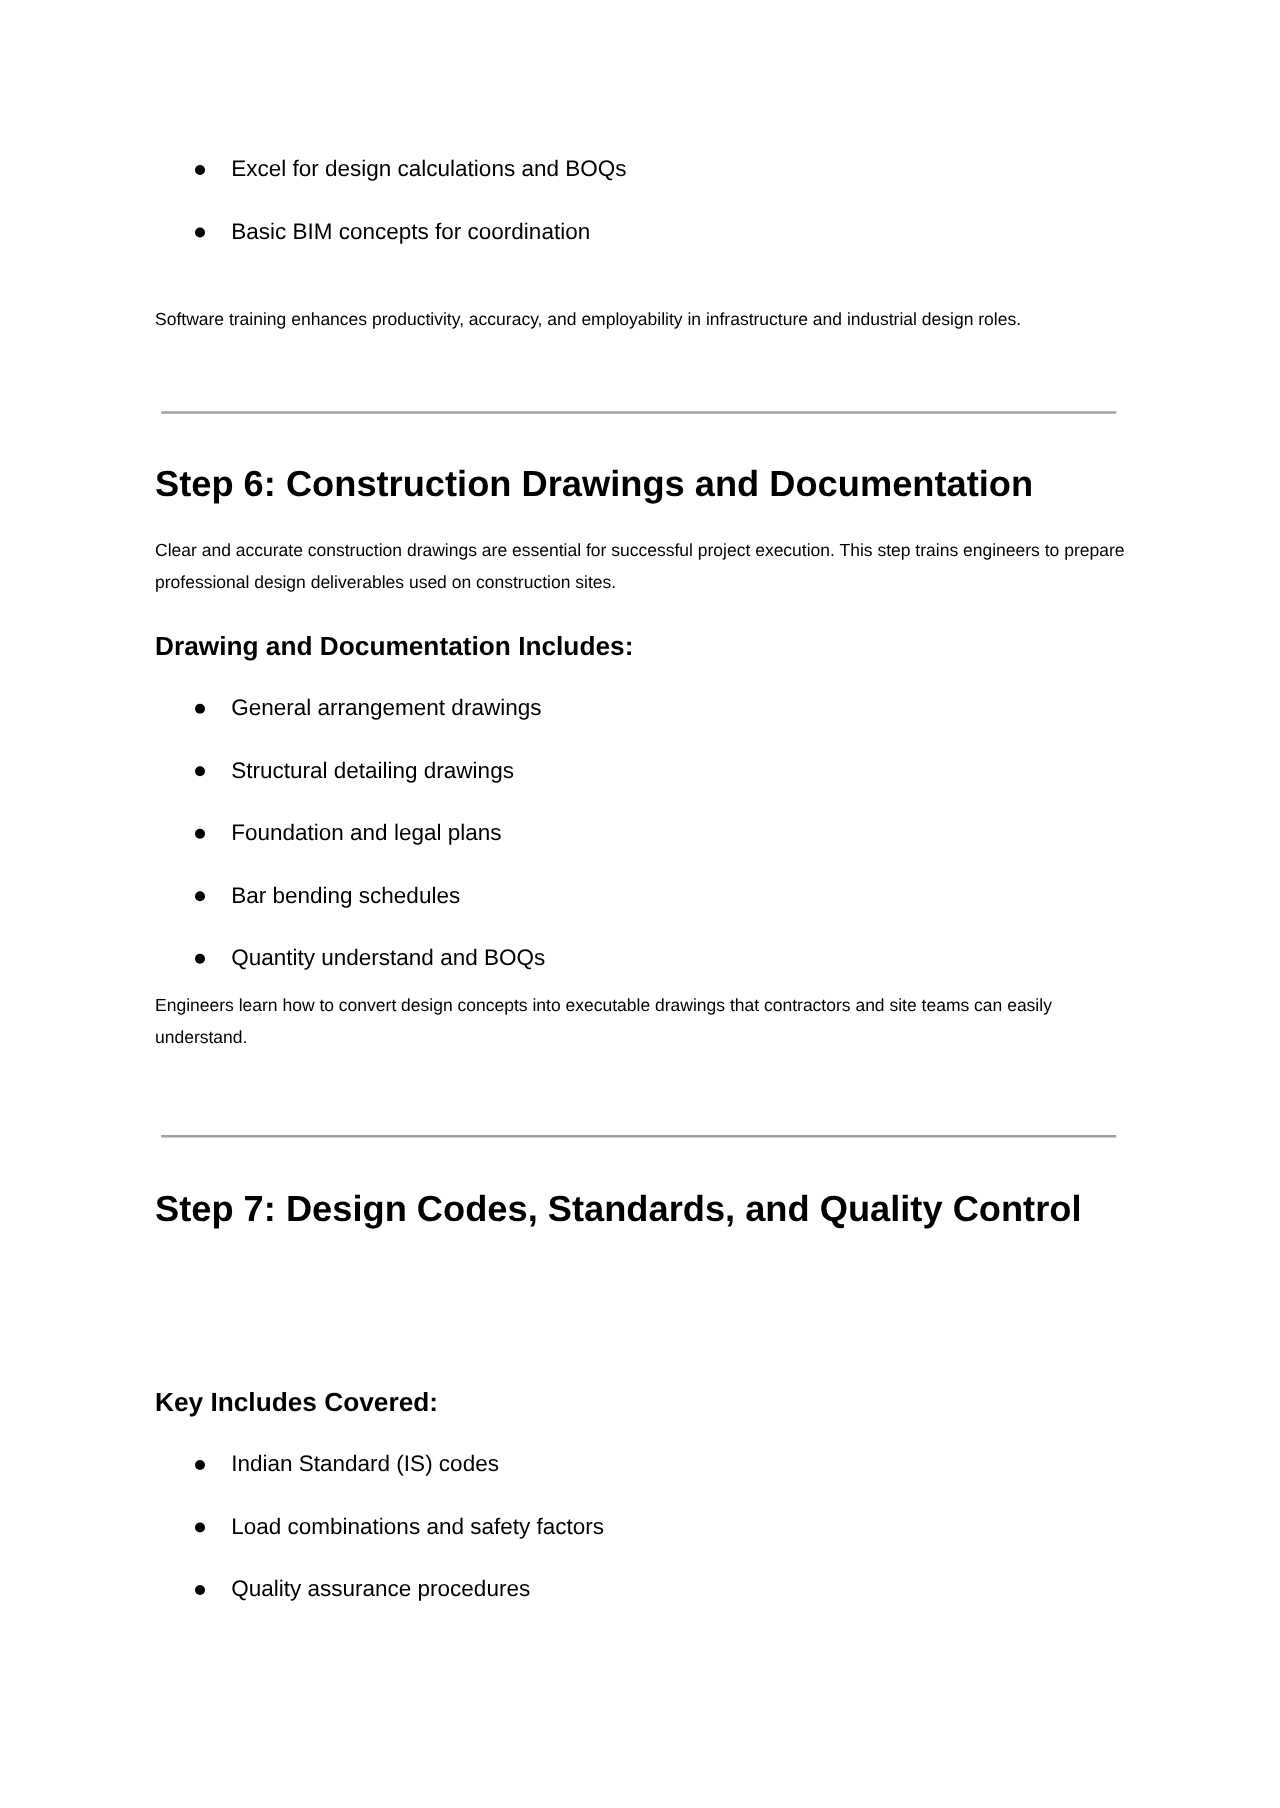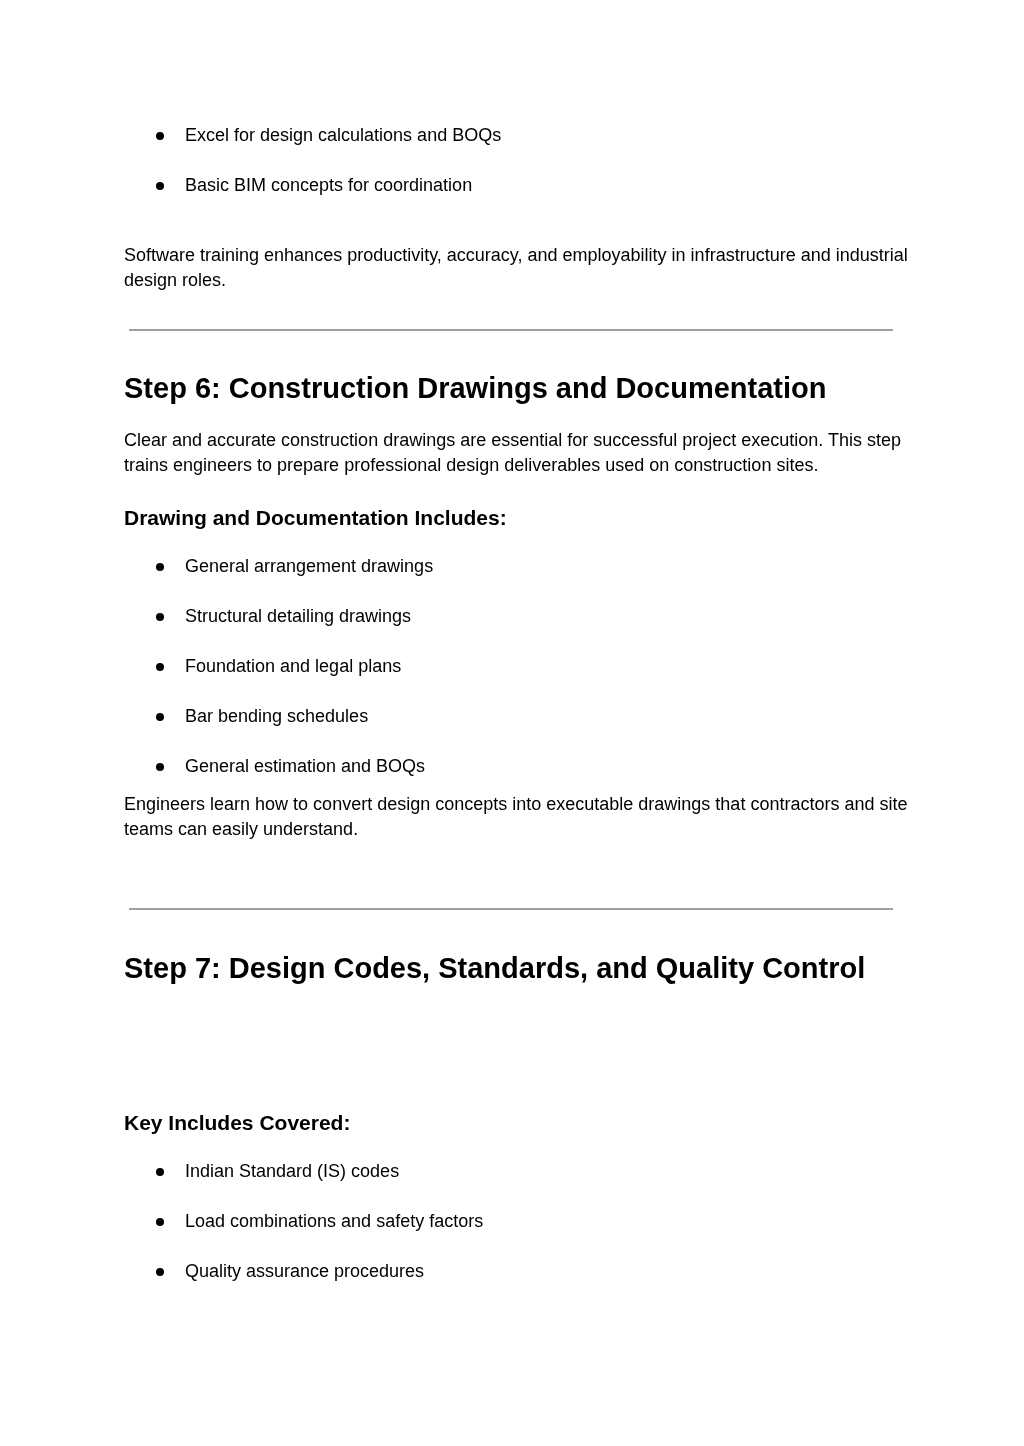--- a/index.html
+++ b/index.html
@@ -41,21 +41,21 @@
     }
     .bullet-item .txt {
       position: absolute;
       left: 32px;
       top: 0;
     }
     .para {
       position: absolute;
       left: 124px;
       width: 790px;
-      font-size: 18px;
+      font-size: 14px;
       line-height: 25px;
     }
     .h2 {
       position: absolute;
       left: 124px;
       font-size: 29px;
       font-weight: bold;
       line-height: 34px;
       white-space: nowrap;
     }
@@ -113,21 +113,21 @@
     <li class="bullet-item" style="top:655px;">
       <span class="dot"></span>
       <span class="txt">Foundation and legal plans</span>
     </li>
     <li class="bullet-item" style="top:705px;">
       <span class="dot"></span>
       <span class="txt">Bar bending schedules</span>
     </li>
     <li class="bullet-item" style="top:755px;">
       <span class="dot"></span>
-      <span class="txt">General estimation and BOQs</span>
+      <span class="txt">Quantity understand and BOQs</span>
     </li>
   </ul>
 
   <p class="para" style="top:792px;margin:0;">Engineers learn how to convert design concepts into executable drawings that contractors and site teams can easily understand.</p>
 
   <div class="divider" style="top:908px;"></div>
 
   <h2 class="h2" style="top:951px;margin:0;">Step 7: Design Codes, Standards, and Quality Control</h2>
 
 

